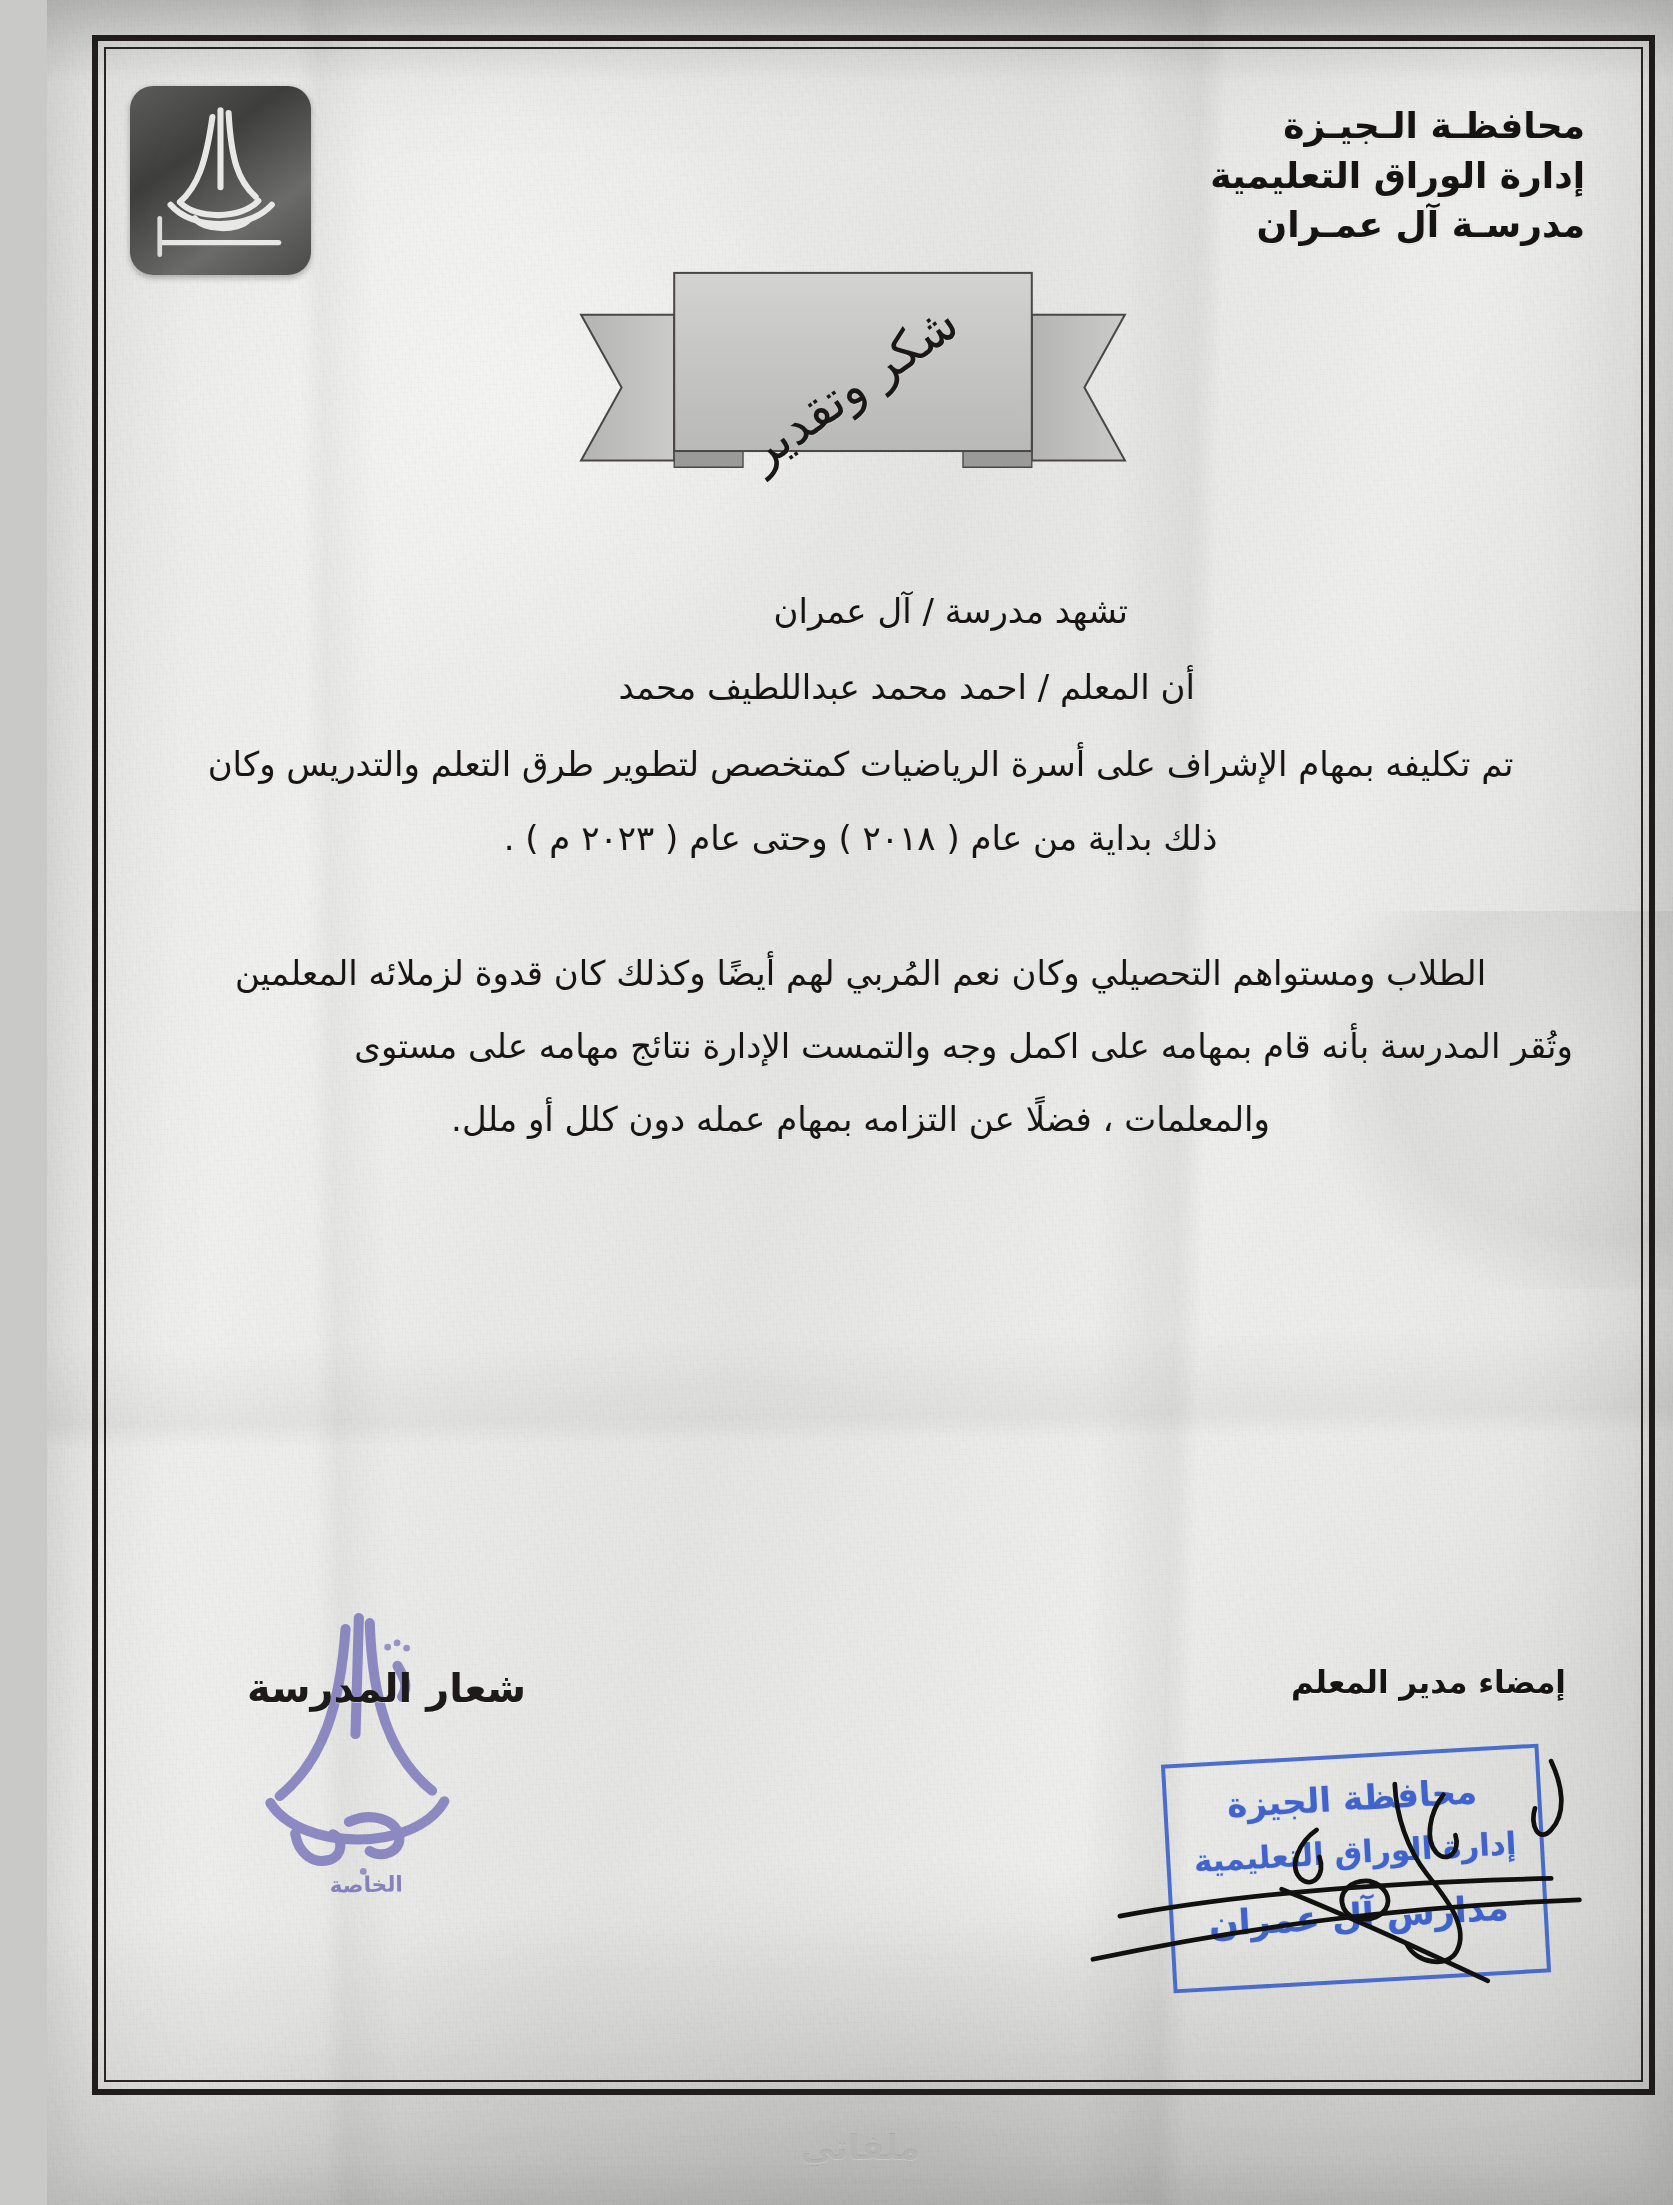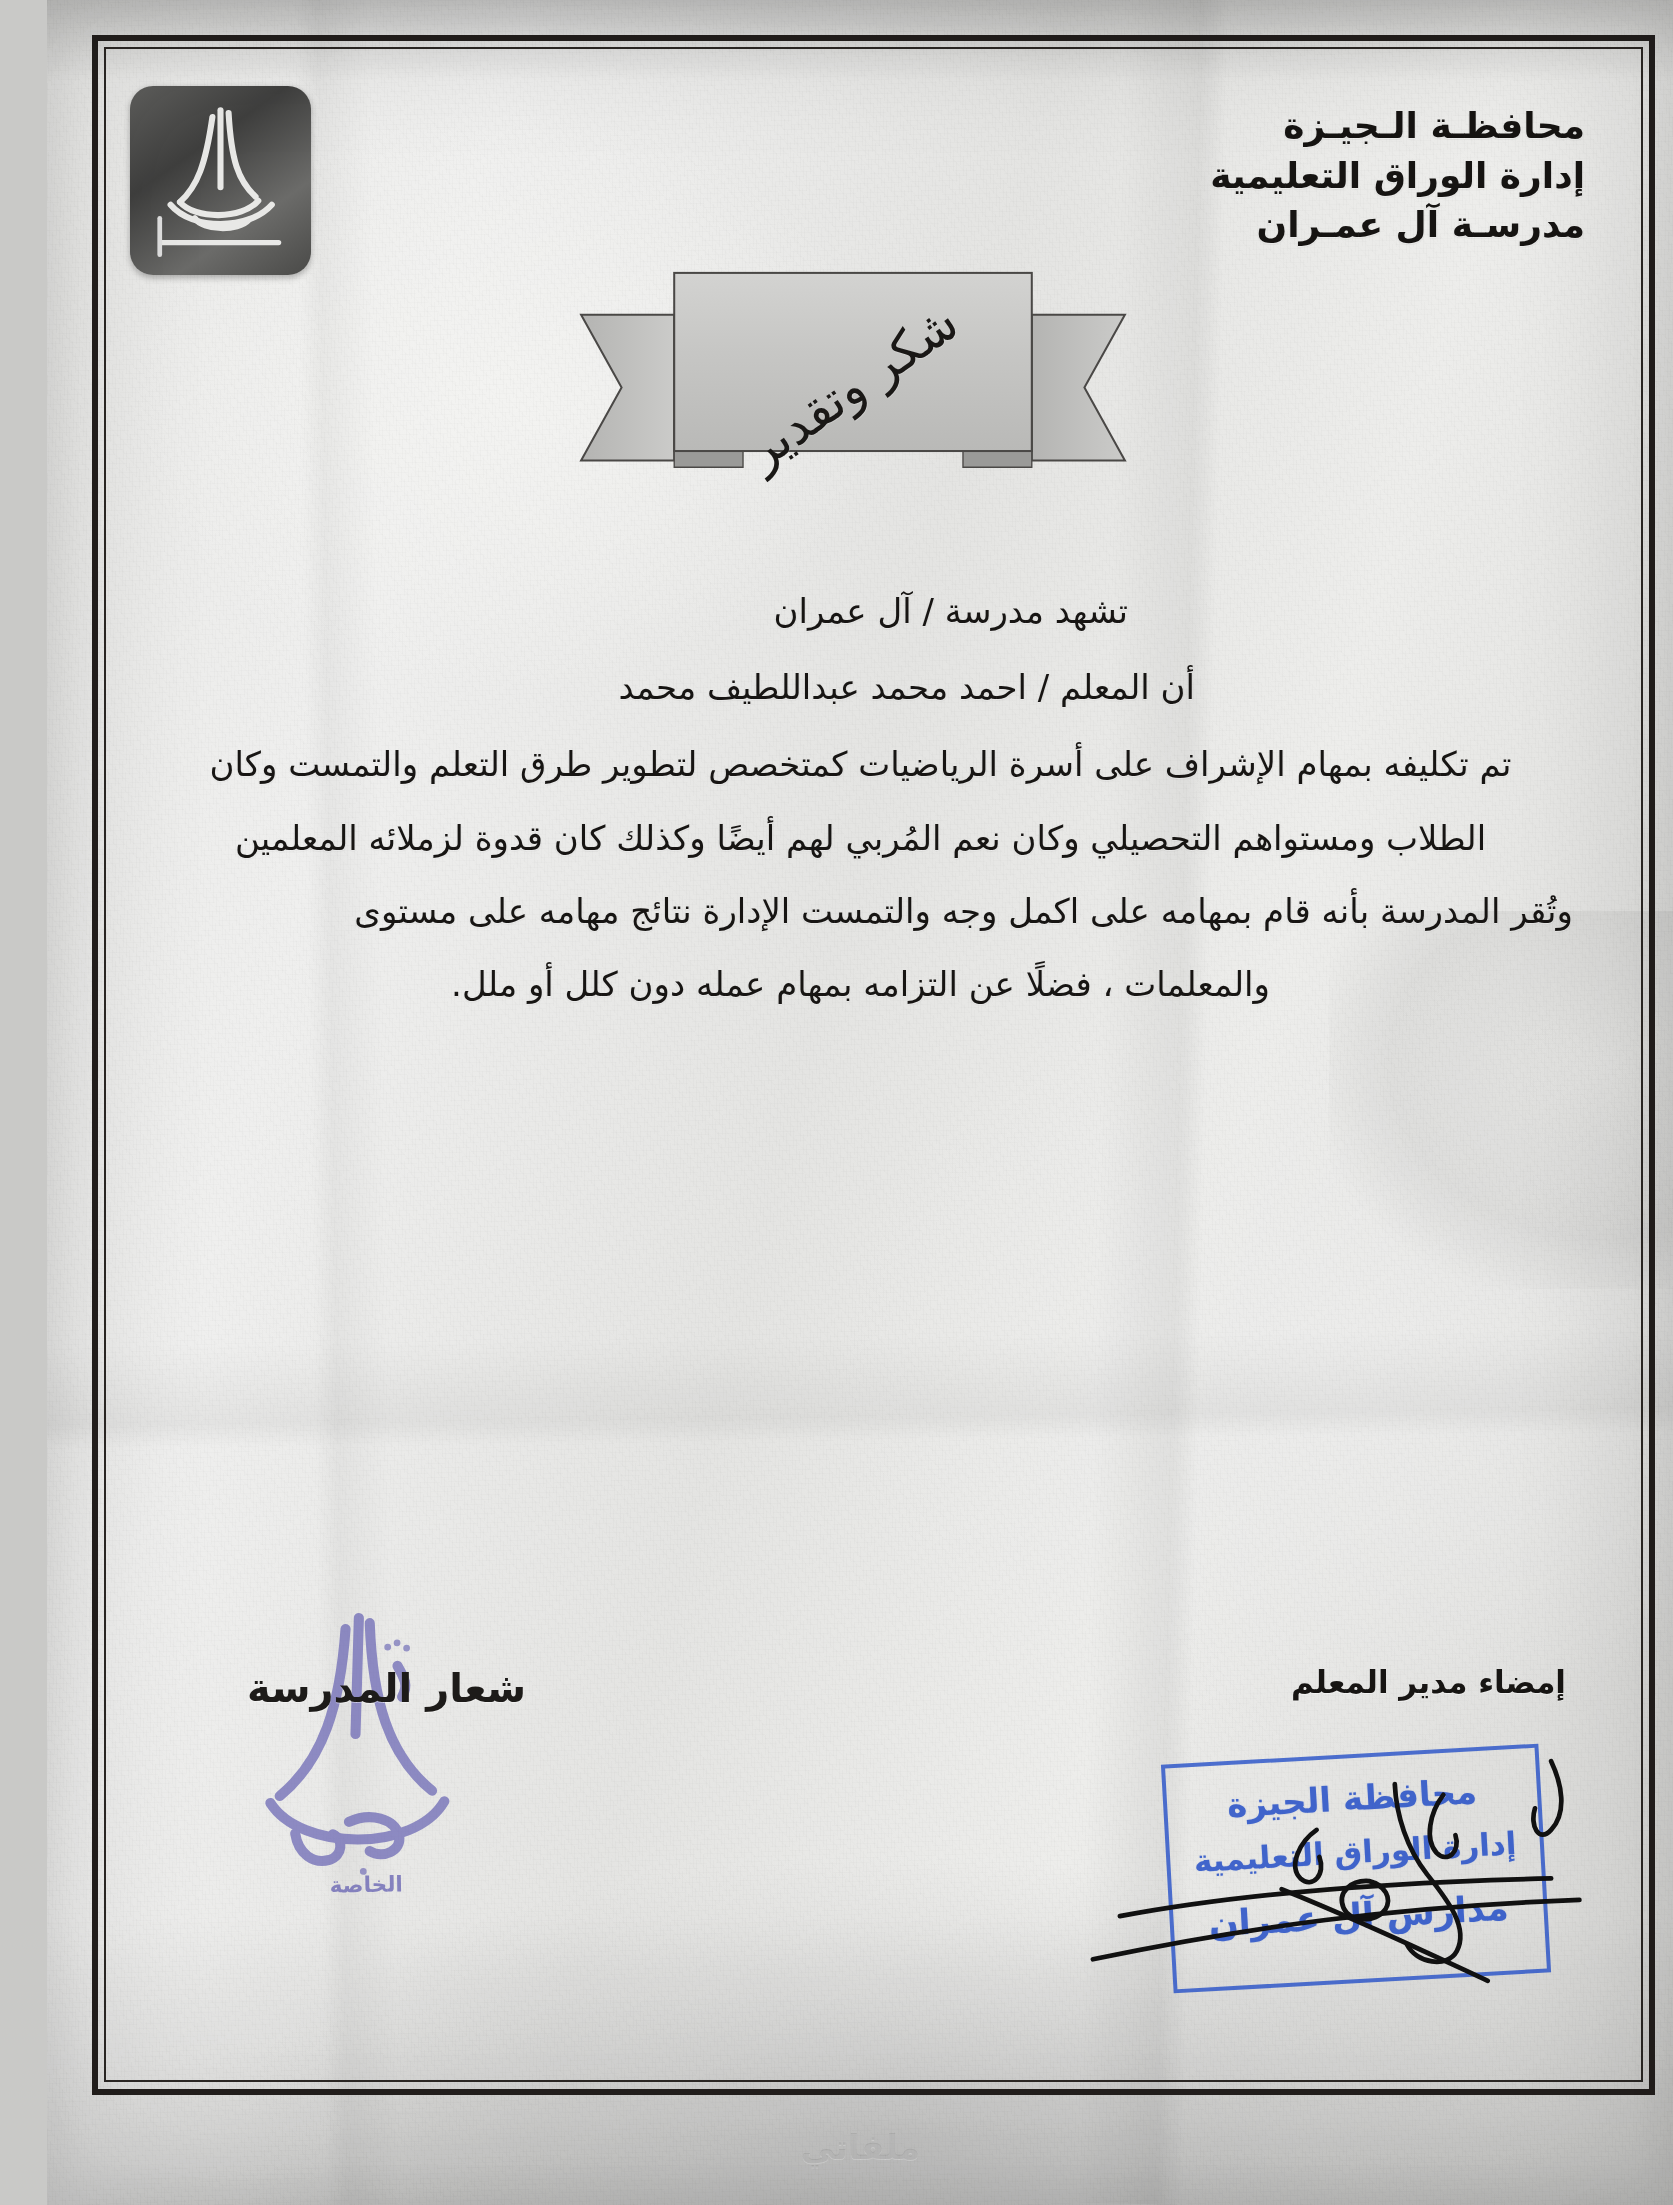--- a/index.html
+++ b/index.html
@@ -237,21 +237,22 @@
       <rect x="150" y="22" width="530" height="264" fill="url(#rg)" stroke="#4a4846" stroke-width="3"></rect>
     </svg>
     <div id="ribbon-text">
       <span>شكر وتقدير</span>
     </div>
   </div>
 
   <div id="body-block">
     <div class="line l-intro1">تشهد مدرسة / آل عمران</div>
     <div class="line l-intro2">أن المعلم / احمد محمد عبداللطيف محمد</div>
-    <div class="line l-full">تم تكليفه بمهام الإشراف على أسرة الرياضيات كمتخصص لتطوير طرق التعلم والتمست وكان</div>
+    <div class="line l-full">تم تكليفه بمهام الإشراف على أسرة الرياضيات كمتخصص لتطوير طرق التعلم والتدريس وكان</div>
+    <div class="line l-dates">ذلك بداية من عام ( ٢٠١٨ ) وحتى عام ( ٢٠٢٣ م ) .</div>
 
     <div class="para2">
       <div class="line p2b">الطلاب ومستواهم التحصيلي وكان نعم المُربي لهم أيضًا وكذلك كان قدوة لزملائه المعلمين</div>
       <div class="line p2a">وتُقر المدرسة بأنه قام بمهامه على اكمل وجه والتمست الإدارة نتائج مهامه على مستوى</div>
       <div class="line p2c">والمعلمات ، فضلًا عن التزامه بمهام عمله دون كلل أو ملل.</div>
     </div>
   </div>
 
   <div id="sig-label">إمضاء مدير المعلم</div>
   <div id="logo-label">شعار المدرسة</div>

